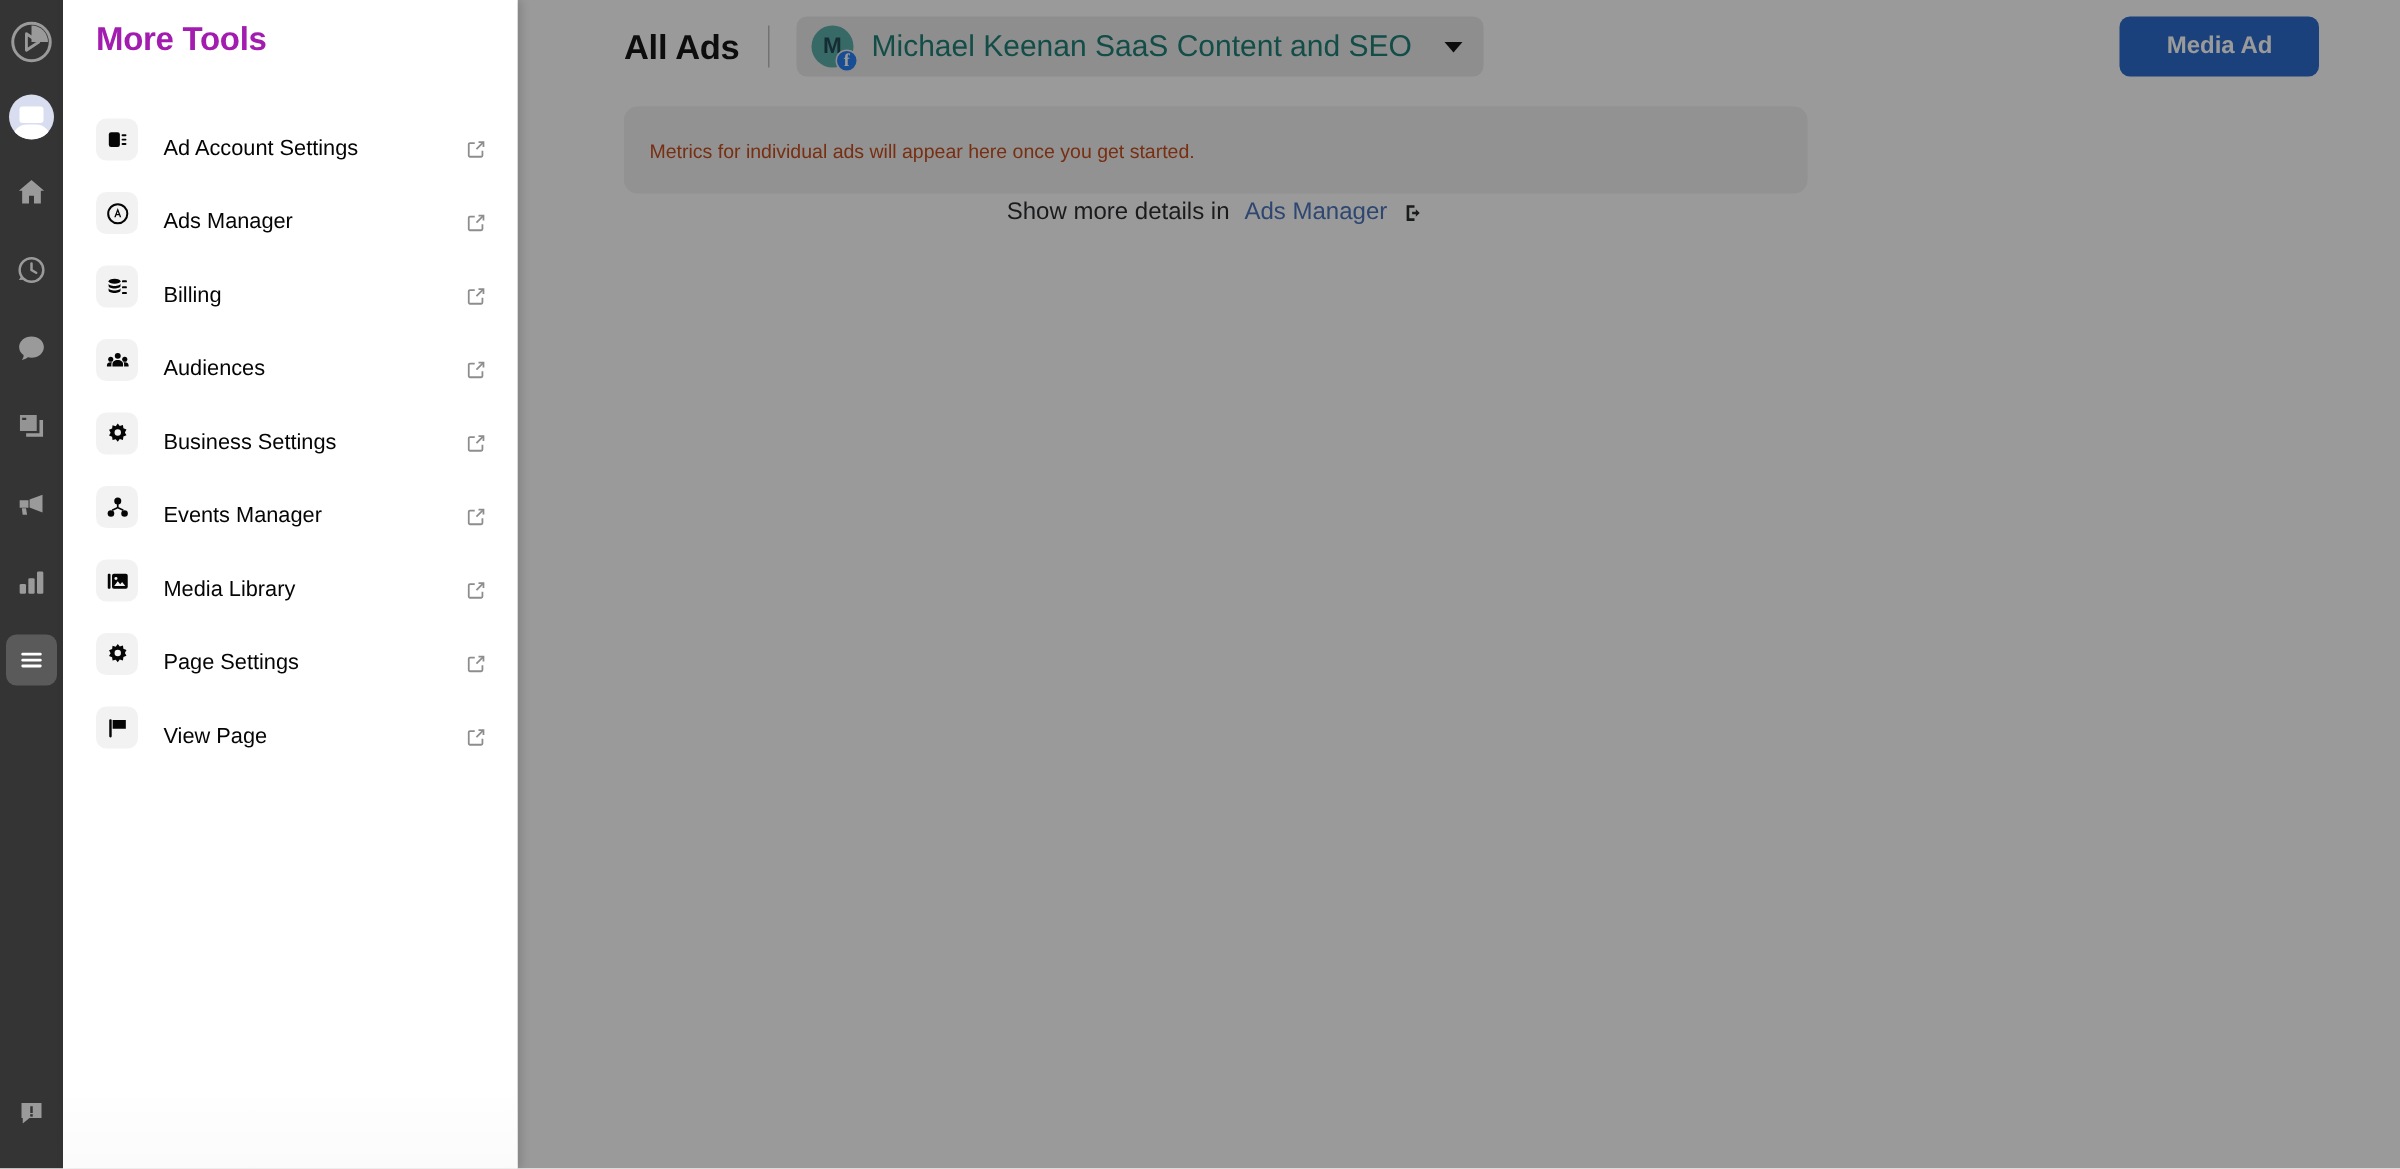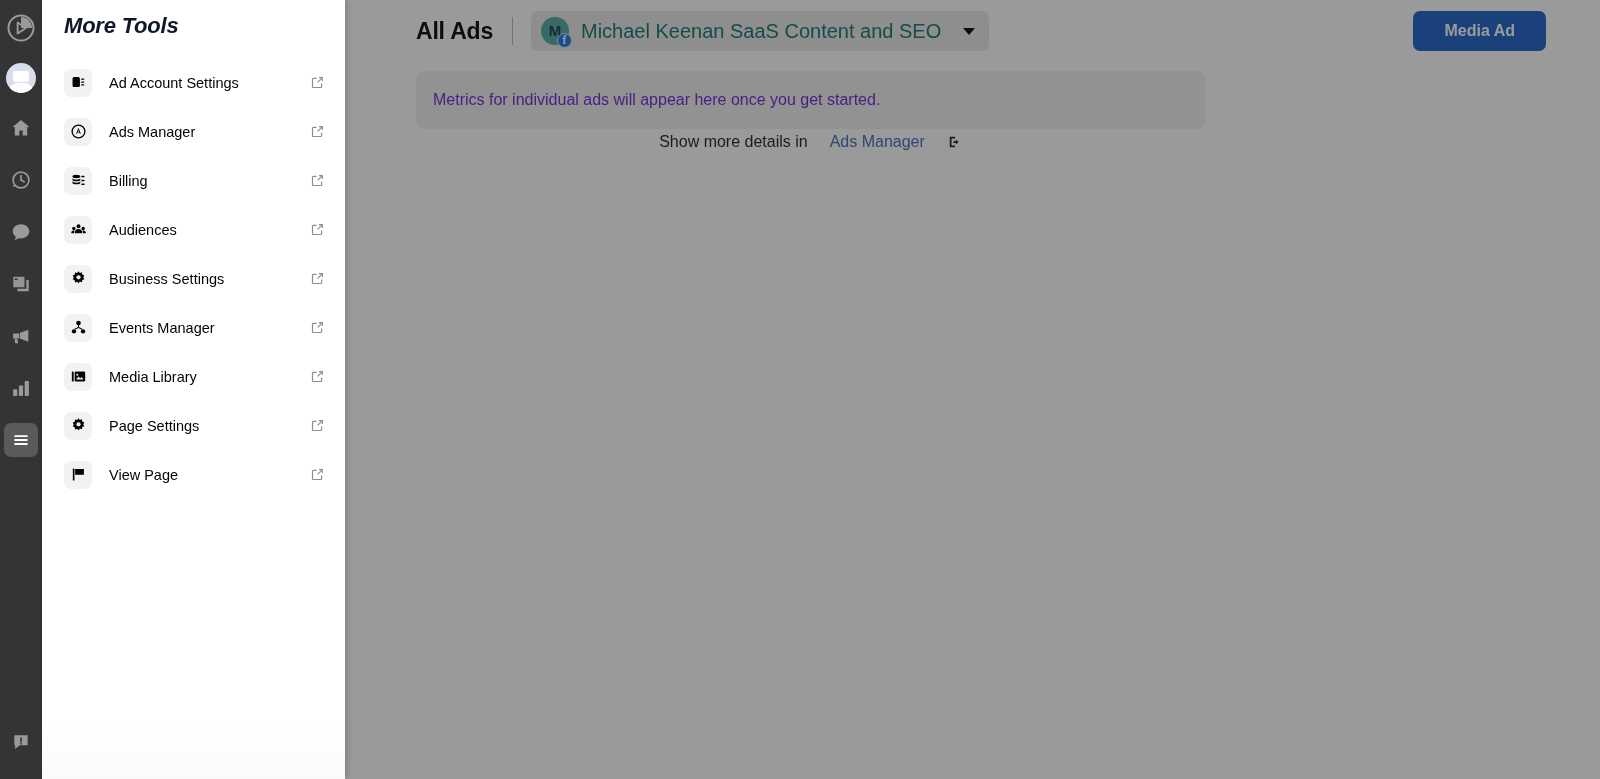--- a/index.html
+++ b/index.html
@@ -145,33 +145,33 @@
     top: 71px;
     width: 789px;
     height: 58px;
     background: #f0f0f0;
     border-radius: 9px;
     display: flex;
     align-items: center;
     padding-left: 17px;
   }
   .metrics-text {
-    font-size: 16px;
-    color: #6d28d9;
+    font-size: 13px;
+    color: #c2410c;
   }
 
   .details-row {
     position: absolute;
     left: 71px;
     top: 133px;
     width: 789px;
     display: flex;
     align-items: center;
     justify-content: center;
-    gap: 16px;
+    gap: 4px;
     font-size: 16px;
     color: #1c1e21;
   }
   .details-row .muted { color: #1c1e21; }
   .details-row .ads-link {
     color: #3f6bb5;
     margin-left: 6px;
     cursor: pointer;
     text-decoration: none;
   }
@@ -264,31 +264,30 @@
     height: 779px;
     background: #ffffff;
     z-index: 50;
     box-shadow: 2px 0 6px rgba(0,0,0,0.16);
     overflow: hidden;
   }
 
   .panel-title {
     font-size: 22px;
     font-weight: bold;
-    color: #0f172a;
+    color: #a21caf;
     padding: 13px 0 0 22px;
     letter-spacing: -0.2px;
-    font-style: italic;
   }
 
   .tool-list { margin-top: 19px; }
 
   .tool-row {
     display: flex;
-    align-items: center;
+    align-items: flex-end;
     height: 49px;
     padding: 0 20px 0 22px;
     cursor: pointer;
   }
 
   .tool-icon {
     width: 28px; height: 28px;
     border-radius: 7px;
     background: #f2f2f2;
     display: flex;

